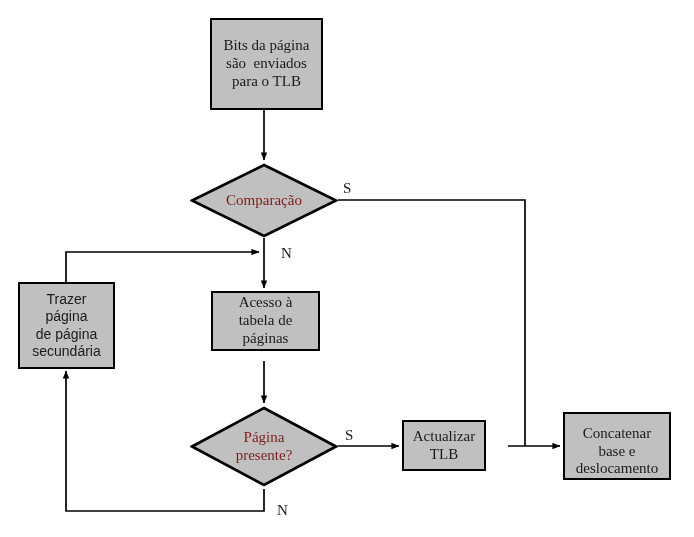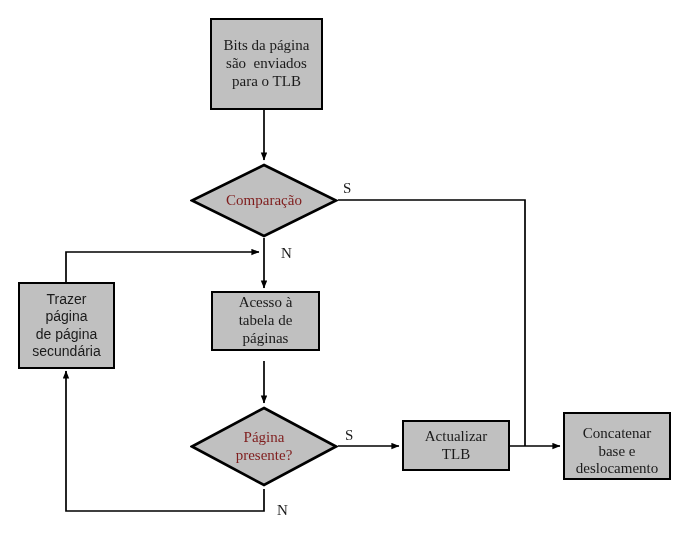--- a/index.html
+++ b/index.html
@@ -99,21 +99,21 @@
     <div class="diamond-label">
       <div>
         <div class="ln">Página</div>
         <div class="ln">presente?</div>
       </div>
     </div>
   </div>
   <div class="branch" style="left:345px;top:427px;">S</div>
   <div class="branch" style="left:277px;top:502px;">N</div>
 
-  <div class="node box" style="left:402px;top:420px;width:108px;height:51px;">
+  <div class="node box" style="left:402px;top:420px;width:84px;height:51px;">
     <div>
       <div class="ln">Actualizar</div>
       <div class="ln">TLB</div>
     </div>
   </div>
 
   <div class="node box" style="left:563px;top:412px;width:108px;height:68px;align-items:flex-end;">
     <div>
       <div class="ln">Concatenar</div>
       <div class="ln">base e</div>

